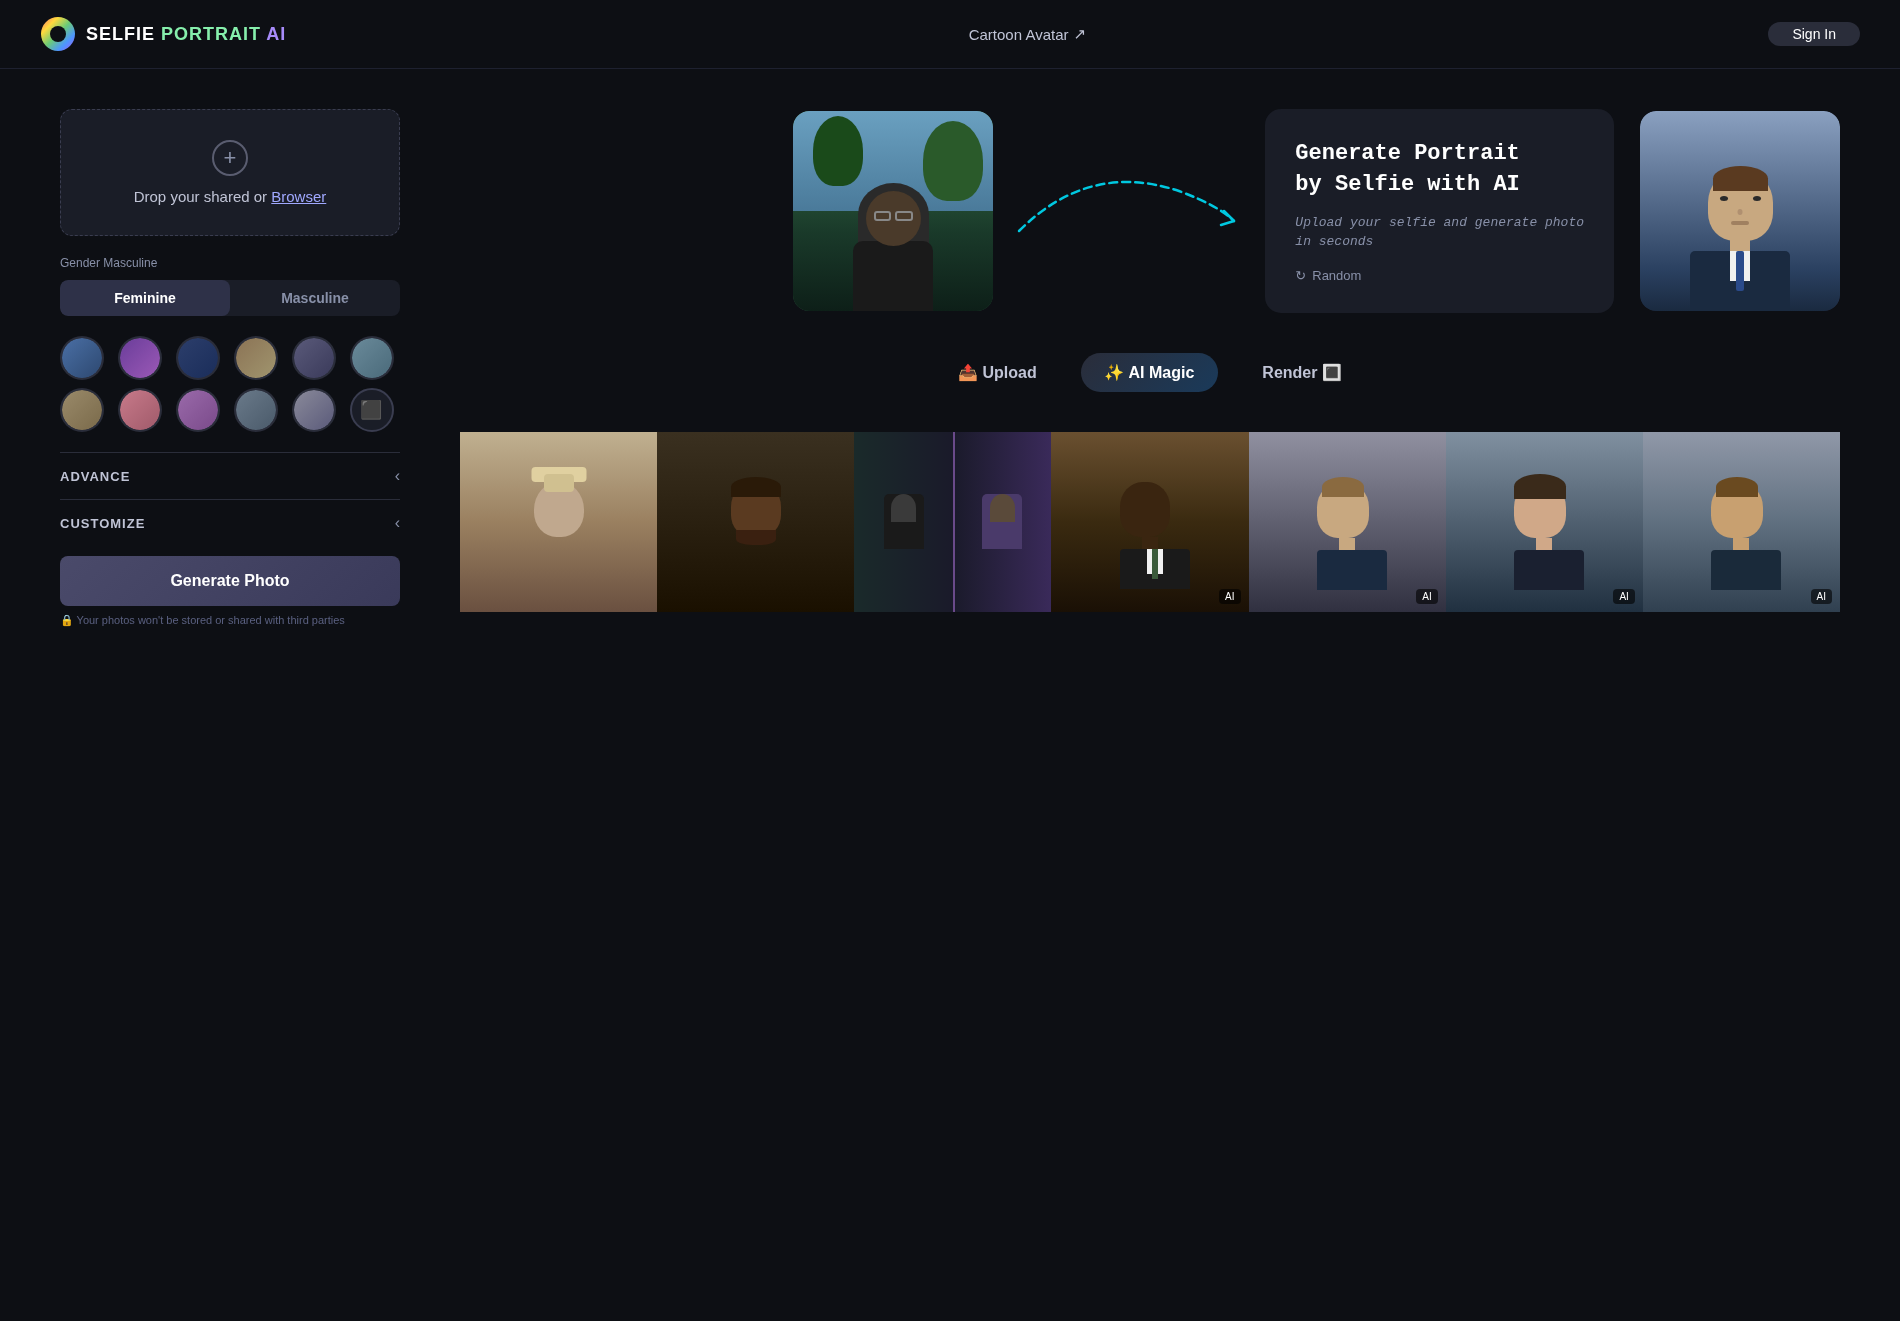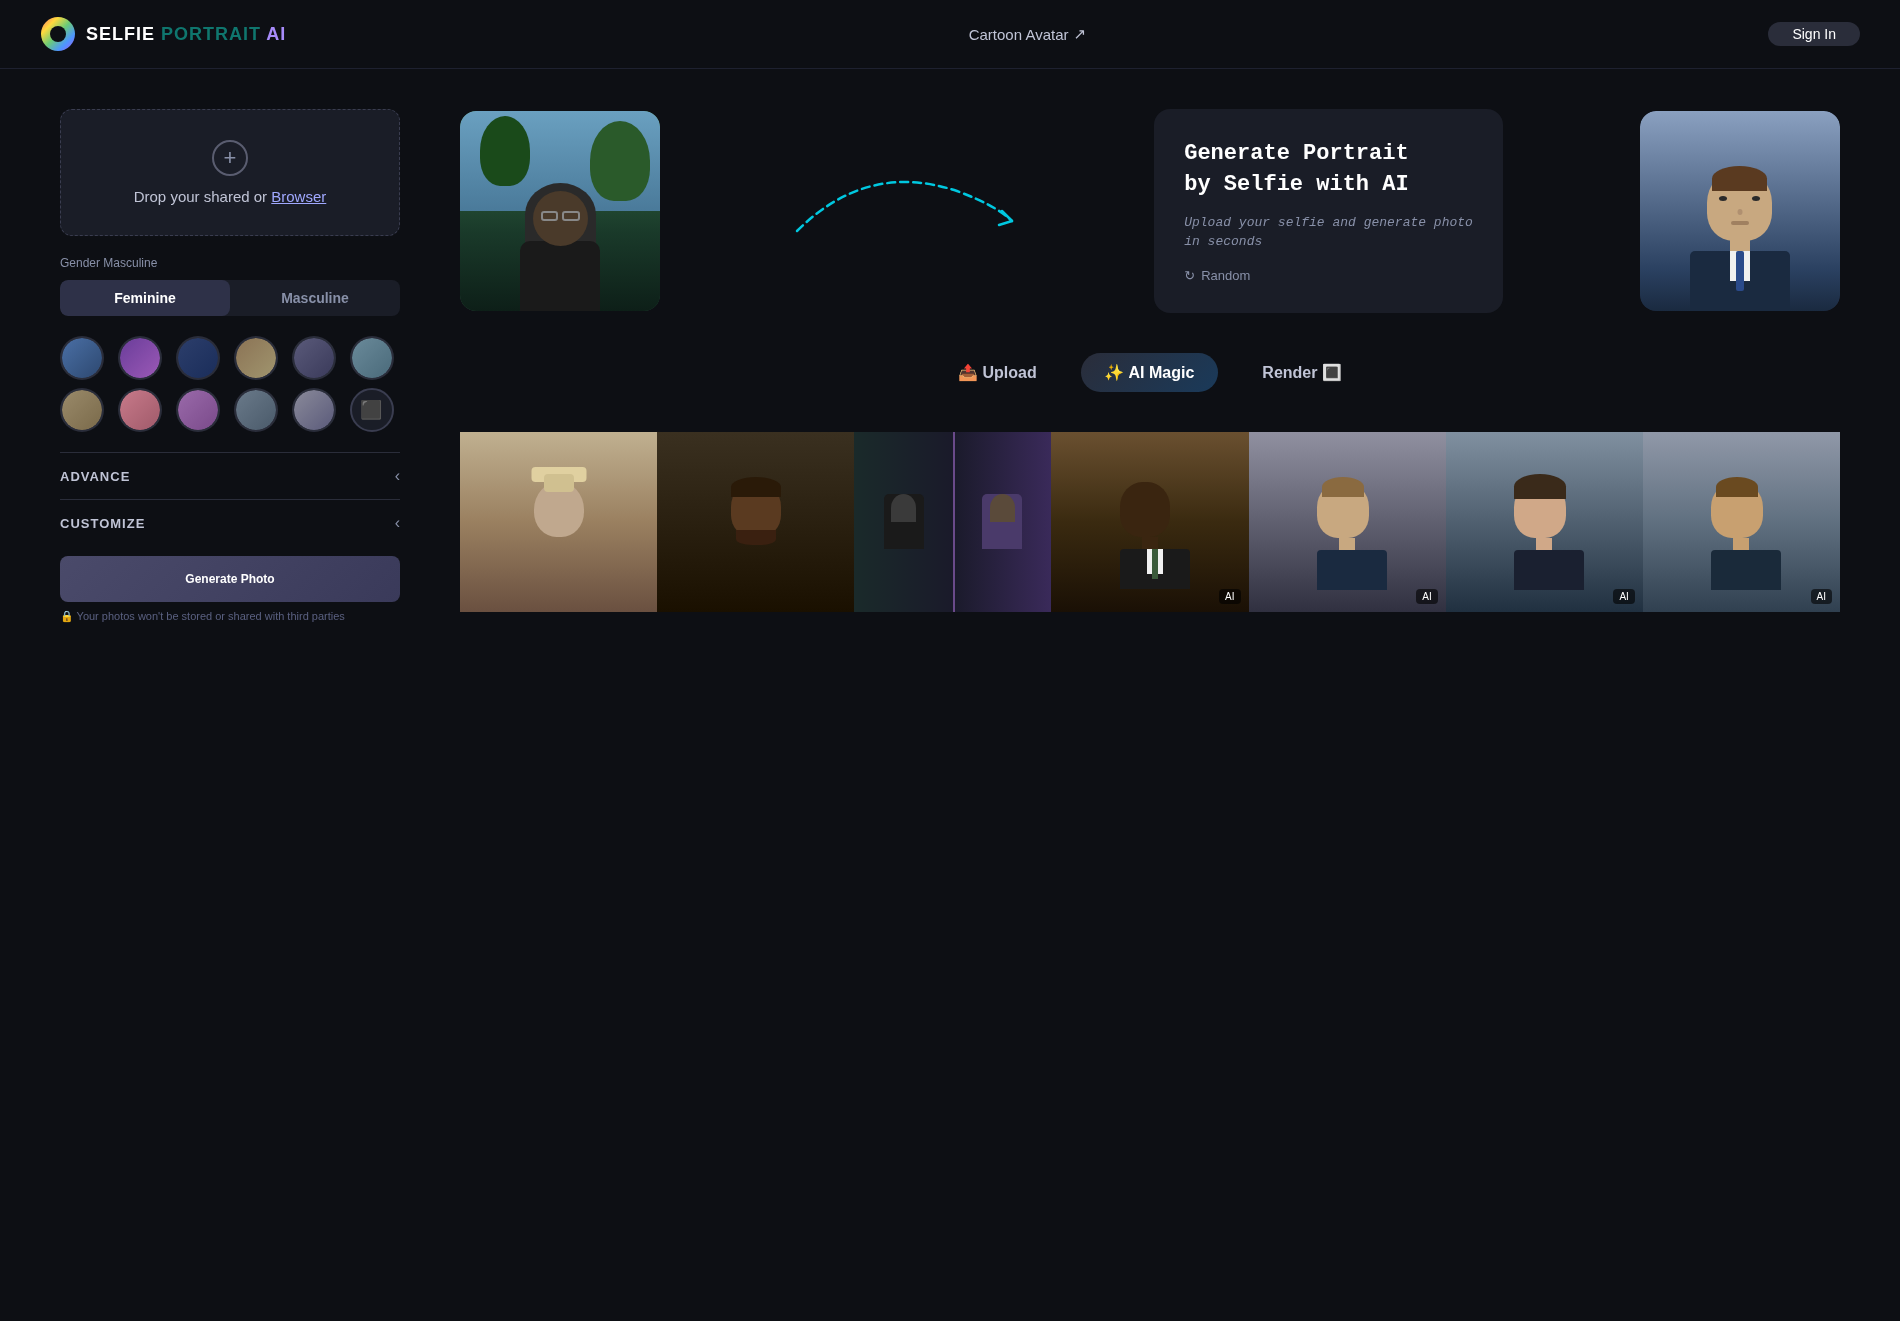--- a/index.html
+++ b/index.html
@@ -28,21 +28,21 @@
     .logo-icon {
       width: 36px;
       height: 36px;
     }
     .logo-text {
       font-size: 18px;
       font-weight: 700;
       letter-spacing: 1px;
     }
     .logo-selfie { color: #ffffff; }
-    .logo-portrait { color: #0f766e; font-weight: 900; }
+    .logo-portrait { color: #86efac; font-weight: 900; }
     .logo-ai { color: #a78bfa; }
     .nav-link {
       display: flex;
       align-items: center;
       gap: 5px;
       color: #c0c4d6;
       font-size: 15px;
       cursor: pointer;
       text-decoration: none;
     }
@@ -196,21 +196,21 @@
     }
 
     
     .generate-btn {
       width: 100%;
       background: linear-gradient(135deg, #4a4a6a, #3a3a5a);
       color: #ffffff;
       border: none;
       border-radius: 8px;
       padding: 16px;
-      font-size: 12px;
+      font-size: 16px;
       font-weight: 600;
       cursor: pointer;
       margin-top: 10px;
       margin-bottom: 8px;
     }
 
     .privacy-note {
       font-size: 11px;
       color: #5a6080;
       text-align: left;
@@ -336,22 +336,22 @@
       height: 55px;
       border-radius: 50% 50% 45% 45%;
       margin: 0 auto 4px;
     }
     .fh5 { background: #c0a88e; }
 
     
     .demo-row {
       display: flex;
       align-items: center;
-      justify-content: space-between;
-      gap: 0;
+      justify-content: flex-end;
+      gap: 16px;
       position: relative;
     }
 
   </style>
 </head>
 <body>
 
 <header>
   <div class="logo-area">
 

